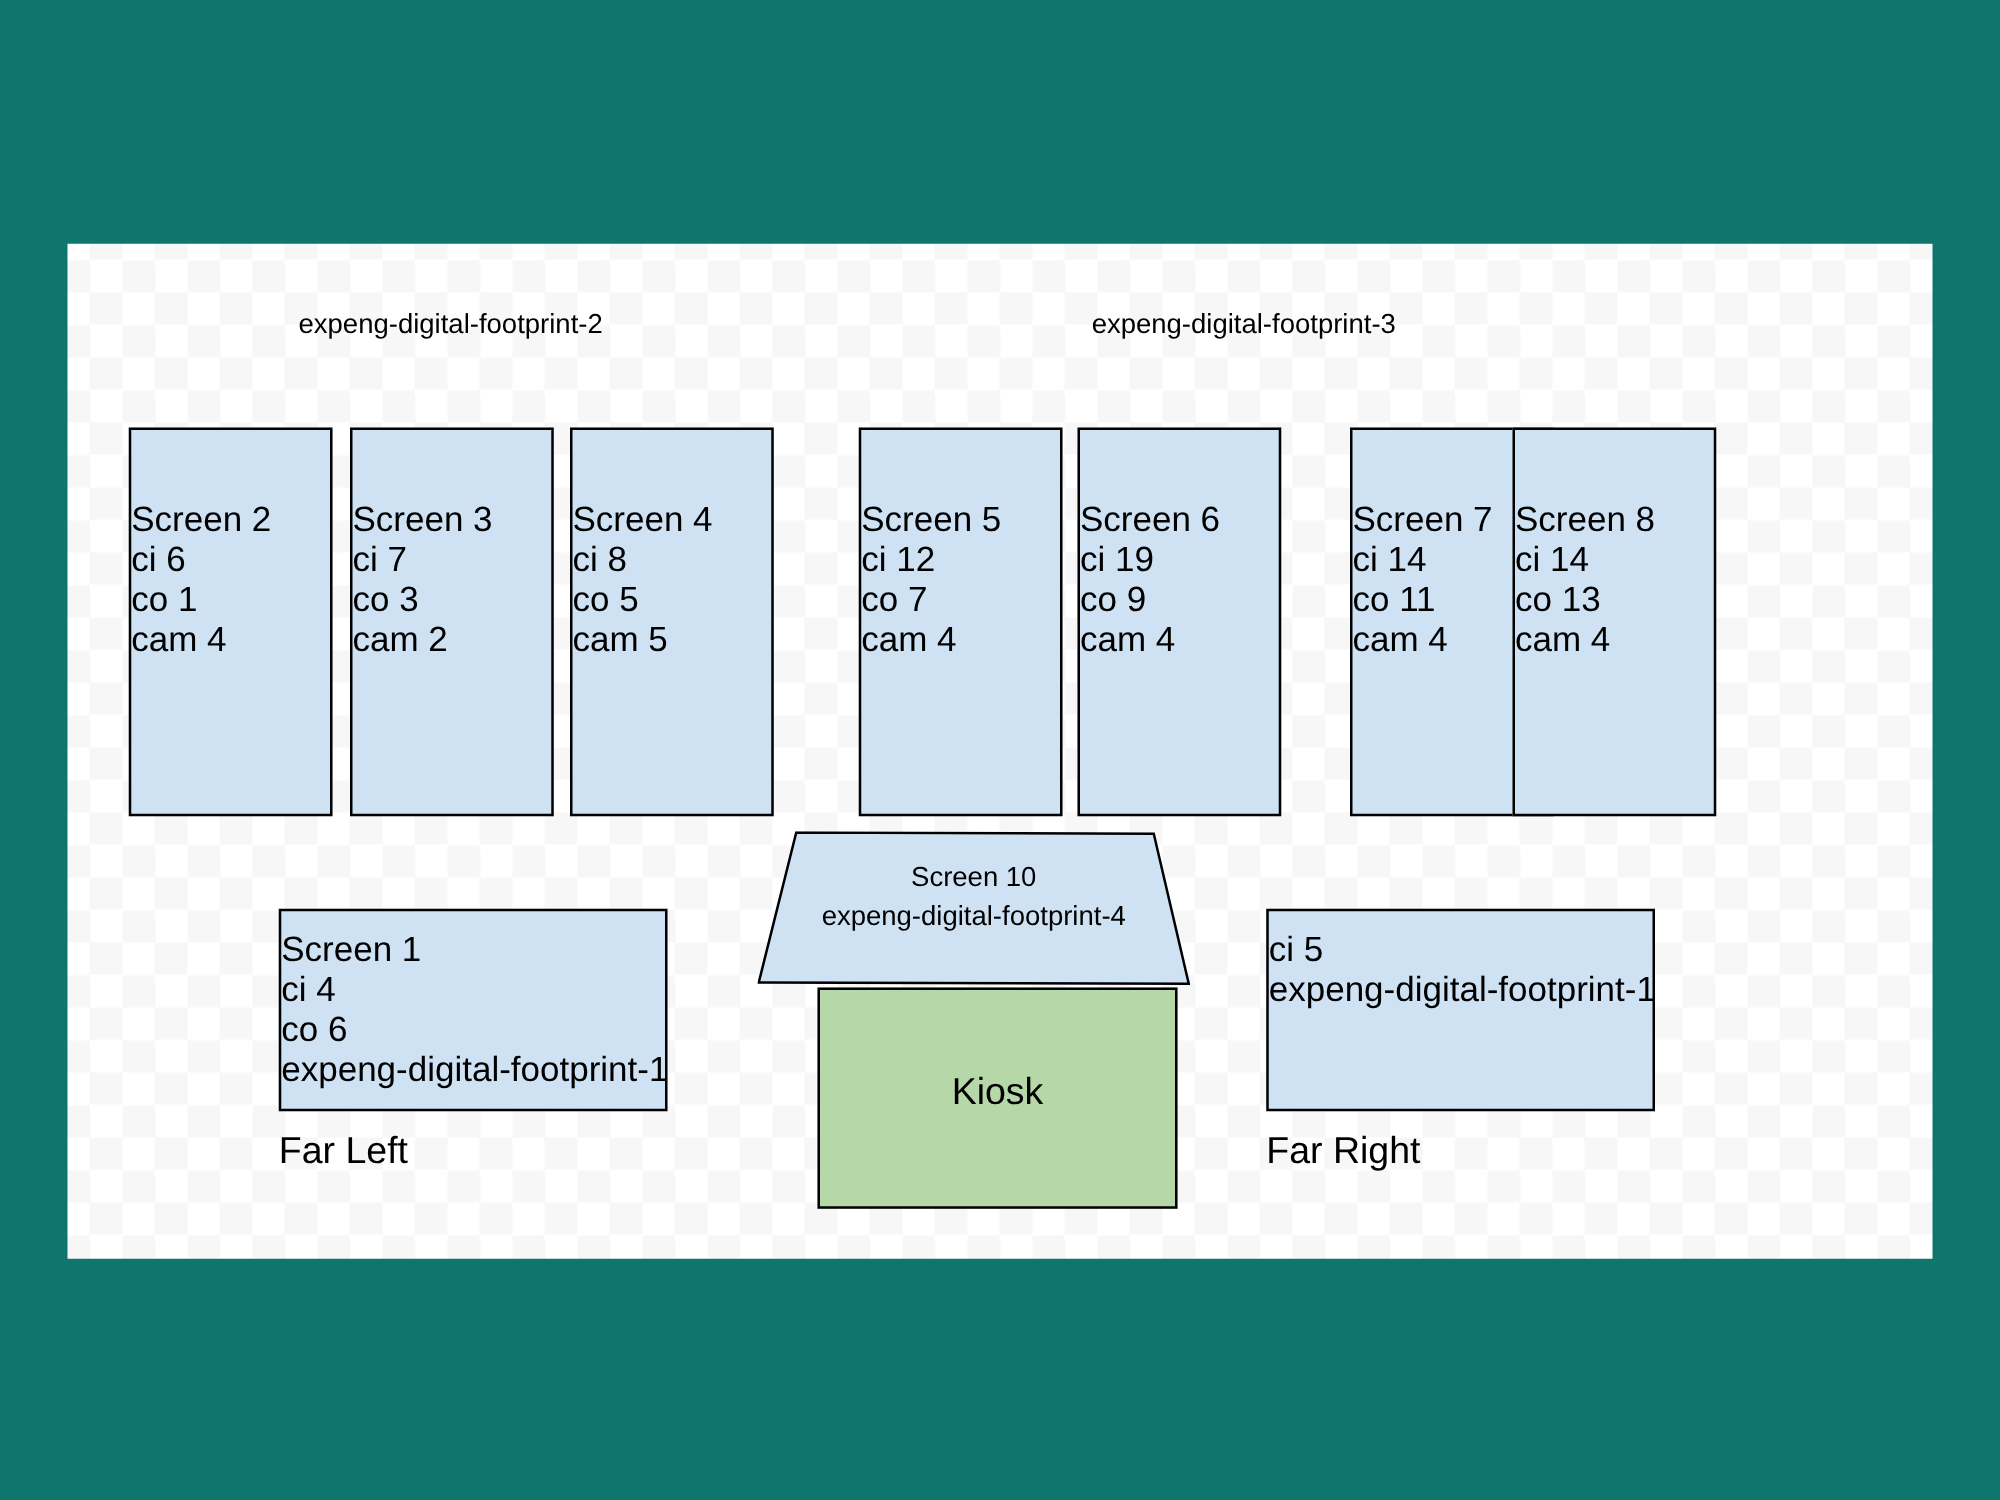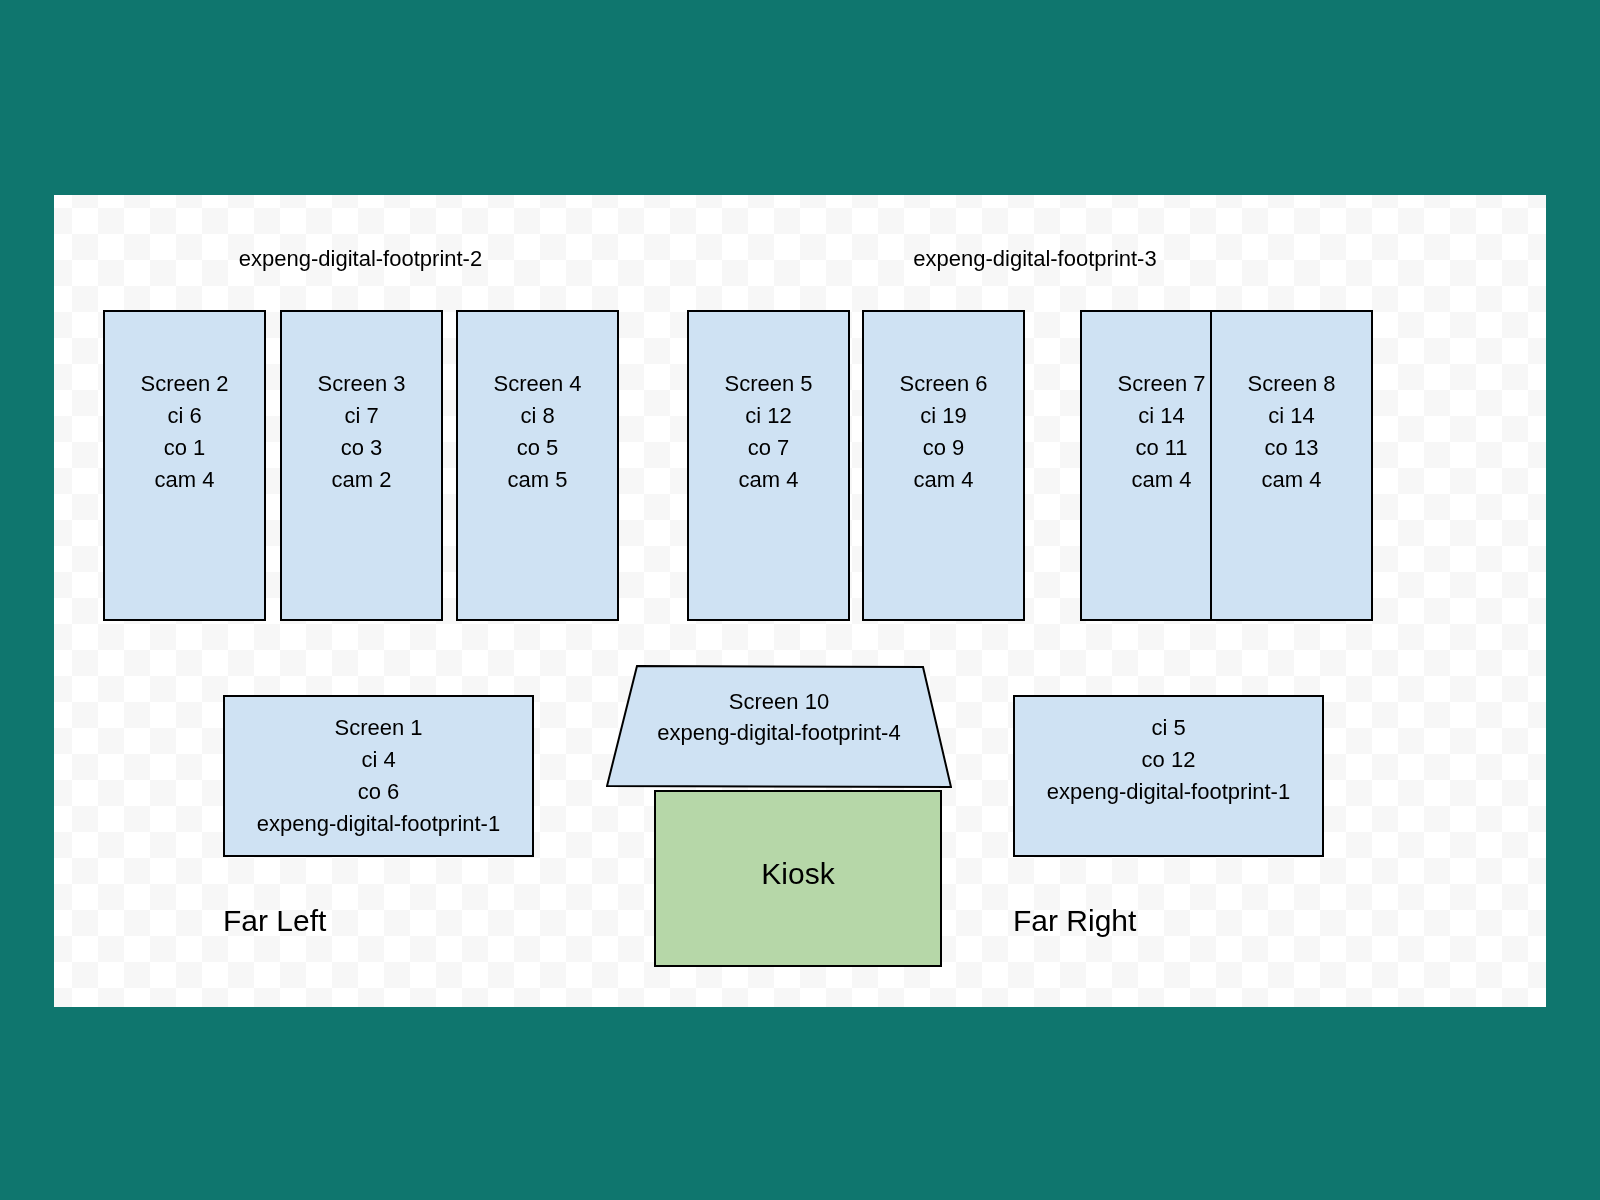--- a/index.html
+++ b/index.html
@@ -19,21 +19,21 @@
     background-image:conic-gradient(var(--checker-gray) 0 90deg,#ffffff 90deg 180deg,var(--checker-gray) 180deg 270deg,#ffffff 270deg);
     background-size:52px 52px;background-position:-8px -13px;
   }
   .group-label{
     position:absolute;top:246px;text-align:center;
     font-size:22px;line-height:26px;white-space:nowrap;
   }
   .screen{
     position:absolute;background:var(--screen-fill);
     border:2px solid var(--border-color);box-sizing:border-box;
-    text-align:center;font-size:22px;line-height:32px;
+    font-size:28px;line-height:32px;margin-top:32px;
   }
   .tall{top:310px;width:163px;height:311px;padding-top:56px;}
   .wide{top:695px;width:311px;height:162px;padding-top:15px;}
   .far-label{
     position:absolute;top:903px;width:311px;text-align:left;
     font-size:30px;line-height:36px;
   }
   .trapezoid{position:absolute;left:606px;top:665px;width:346px;height:124px;z-index:3;}
   .trapezoid svg{position:absolute;left:0;top:0;width:100%;height:100%;display:block;}
   .trap-text{
@@ -49,21 +49,21 @@
   }
   .line{white-space:nowrap;}
 </style>
 </head>
 <body>
 
 <div class="canvas">
   <div class="checker"></div>
 
   <div class="group-label" style="left:103px;width:515px">expeng-digital-footprint-2</div>
-  <div class="group-label" style="left:692px;width:686px">expeng-digital-footprint-3</div>
+  <div class="group-label" style="left:652px;width:686px">expeng-digital-footprint-3</div>
 
   <div class="screen tall" style="left:103px">
     <div class="line">Screen 2</div>
     <div class="line">ci 6</div>
     <div class="line">co 1</div>
     <div class="line">cam 4</div>
   </div>
   <div class="screen tall" style="left:280px">
     <div class="line">Screen 3</div>
     <div class="line">ci 7</div>
@@ -105,21 +105,20 @@
   <div class="screen wide" style="left:223px">
     <div class="line">Screen 1</div>
     <div class="line">ci 4</div>
     <div class="line">co 6</div>
     <div class="line">expeng-digital-footprint-1</div>
   </div>
   <div class="far-label" style="left:223px">Far Left</div>
 
   <div class="screen wide" style="left:1013px">
     <div class="line">ci 5</div>
-    <div class="line">co 12</div>
     <div class="line">expeng-digital-footprint-1</div>
   </div>
   <div class="far-label" style="left:1013px">Far Right</div>
 
   <div class="kiosk">
     <span>Kiosk</span>
   </div>
 
   <div class="trapezoid">
     <svg viewBox="0 0 346 124" preserveAspectRatio="none">

